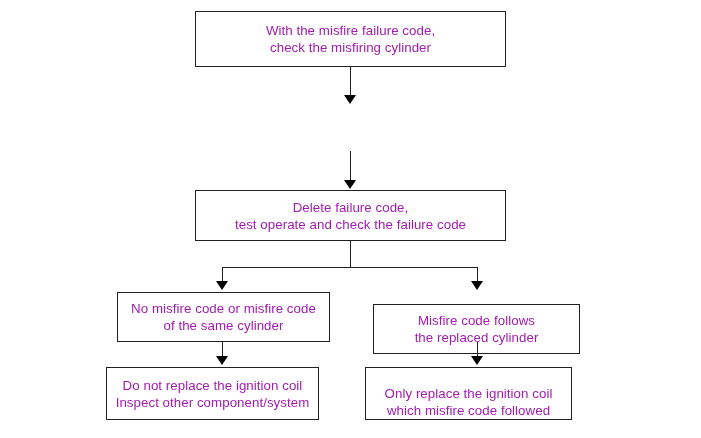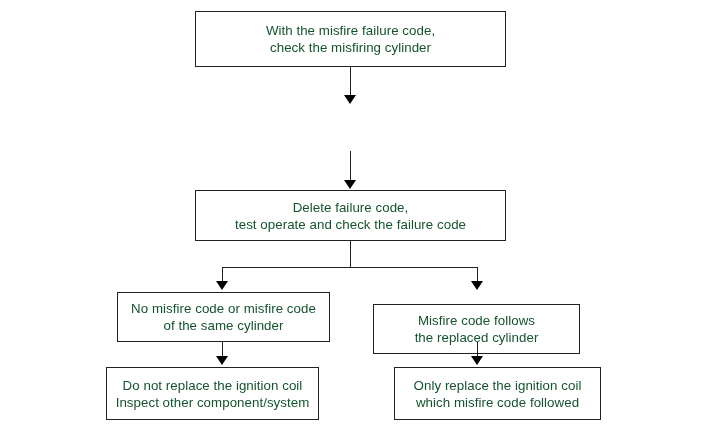--- a/index.html
+++ b/index.html
@@ -17,40 +17,40 @@
   }
   .node {
     position: absolute;
     box-sizing: border-box;
     border: 1px solid #231f20;
     background: #ffffff;
     display: flex;
     align-items: center;
     justify-content: center;
     text-align: center;
-    color: #14532d;
+    color: #a21caf;
     font-size: 13.3px;
     line-height: 17px;
     white-space: pre-line;
     letter-spacing: 0.05px;
   }
   .node span {
     display: block;
     padding: 0 6px;
   }
   
   #node-1 { left: 195px; top: 11px;  width: 311px; height: 56px; }
   #node-2 { left: 195px; top: 105px; width: 311px; height: 46px; }
   #node-3 { left: 195px; top: 190px; width: 311px; height: 51px; }
   
   #node-4 { left: 117px; top: 292px; width: 213px; height: 50px; text-align: center; }
   #node-5 { left: 373px; top: 304px; width: 207px; height: 50px; }
   
   #node-6 { left: 106px; top: 367px; width: 213px; height: 53px; }
-  #node-7 { left: 394px; top: 367px; width: 207px; height: 53px; }
+  #node-7 { left: 365px; top: 367px; width: 207px; height: 53px; align-items: flex-end; }
 
   
   .vline {
     position: absolute;
     width: 1px;
     background: #231f20;
   }
   .hline {
     position: absolute;
     height: 1px;

